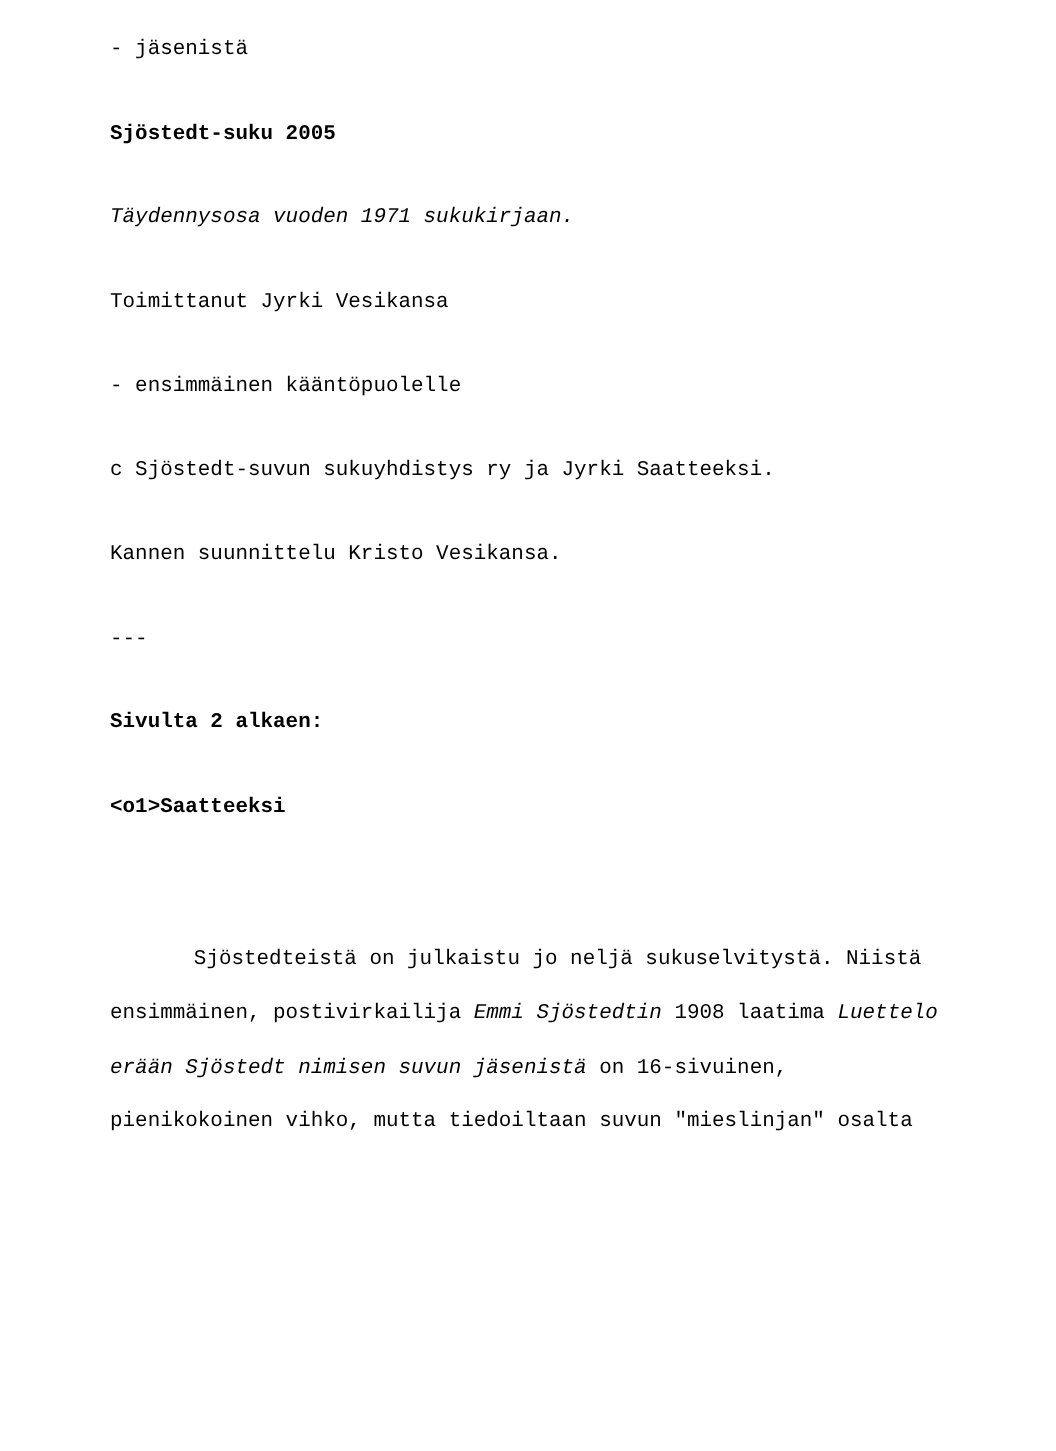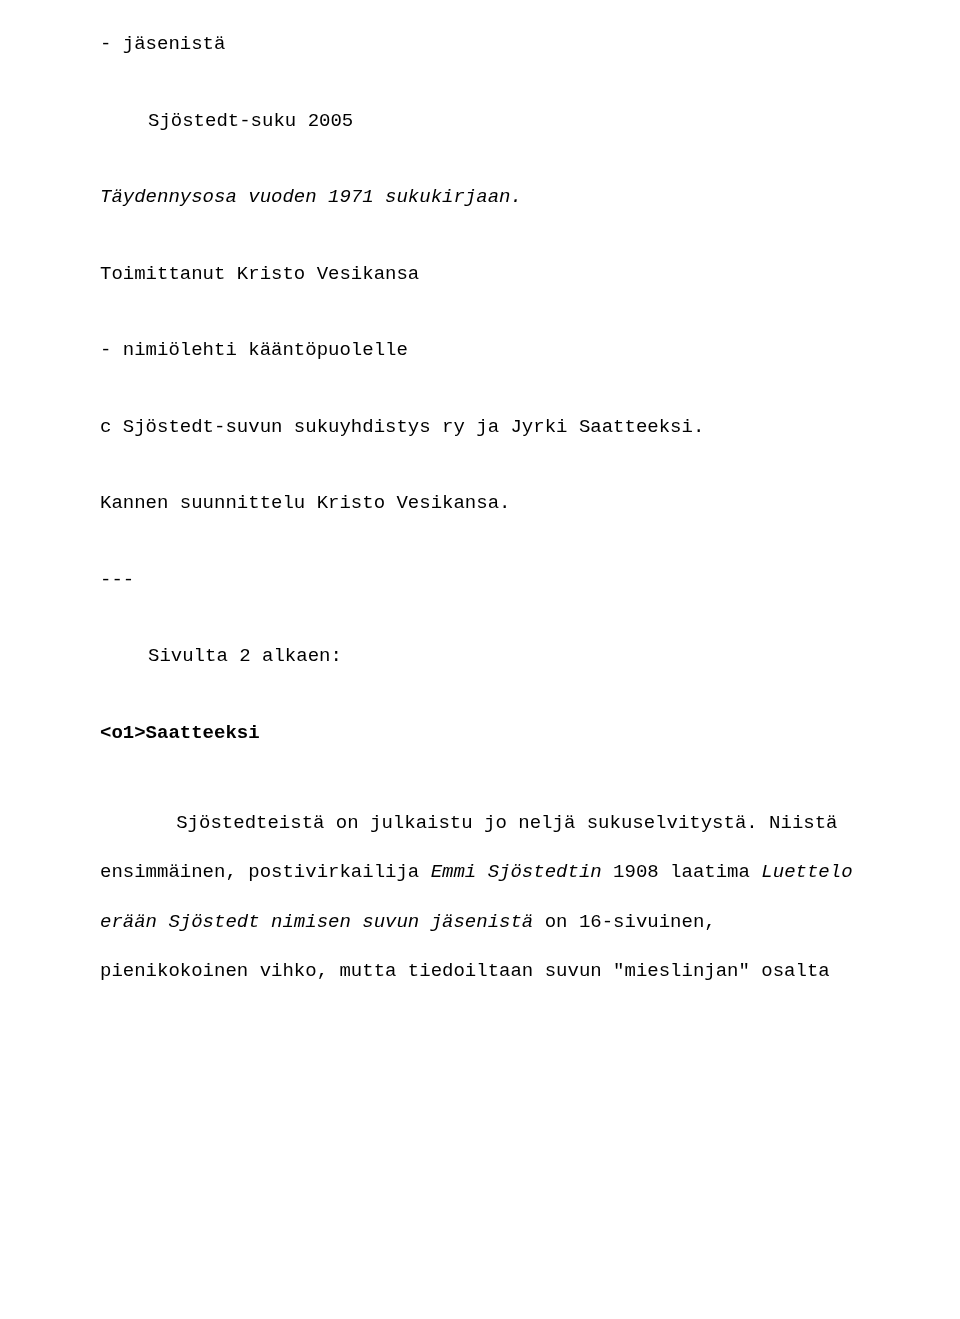--- a/index.html
+++ b/index.html
@@ -14,35 +14,34 @@
     font-size: 19px;
     line-height: 1.5;
     color: #000;
     padding: 30px 100px 30px 100px;
     box-sizing: border-box;
   }
   .block {
     margin: 0 0 48px 0;
   }
   .bold {
-    font-weight: normal;
-    margin-left: 48px;
+    font-weight: bold;
   }
   .italic {
     font-style: italic;
   }
   .indent {
     text-indent: 42px;
   }
   .triple-dash {
     margin: 48px 0;
   }
   .heading {
     font-weight: bold;
-    margin-bottom: 52px;
+    margin-bottom: 100px;
   }
   .para {
     margin: 0;
     line-height: 2.6;
   }
 </style>
 </head>
 <body>
 
 <div class="block">
@@ -51,25 +50,25 @@
 
 <div class="block bold">
   <span>Sjöstedt-suku 2005</span>
 </div>
 
 <div class="block italic">
   <span>Täydennysosa vuoden 1971 sukukirjaan.</span>
 </div>
 
 <div class="block">
-  <span>Toimittanut Kristo Vesikansa</span>
+  <span>Toimittanut Jyrki Vesikansa</span>
 </div>
 
 <div class="block">
-  <span>- nimiölehti kääntöpuolelle</span>
+  <span>- ensimmäinen kääntöpuolelle</span>
 </div>
 
 <div class="block">
   <span>c Sjöstedt-suvun sukuyhdistys ry ja Jyrki Saatteeksi.</span>
 </div>
 
 <div class="block">
   <span>Kannen suunnittelu Kristo Vesikansa.</span>
 </div>
 

